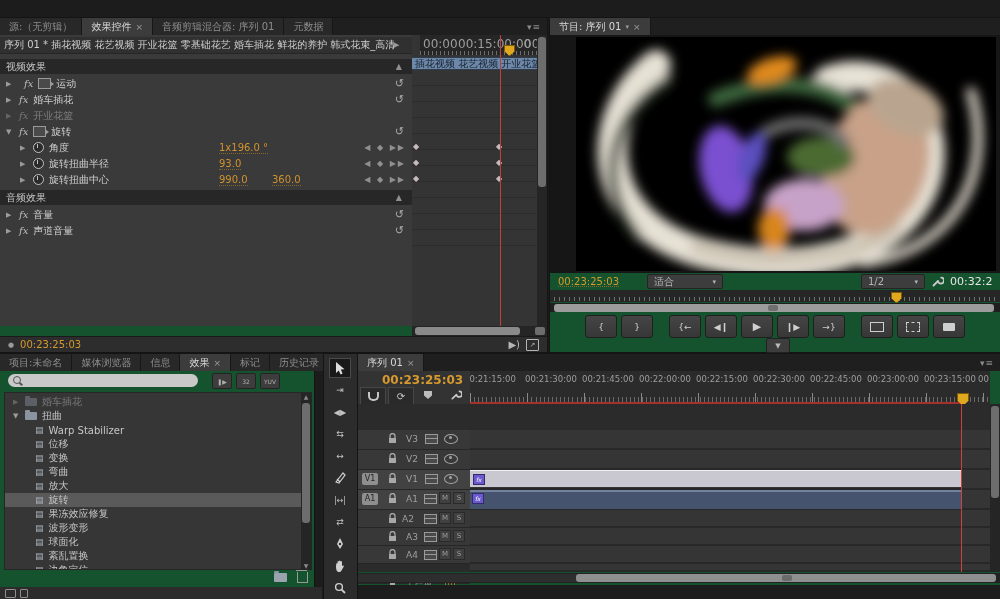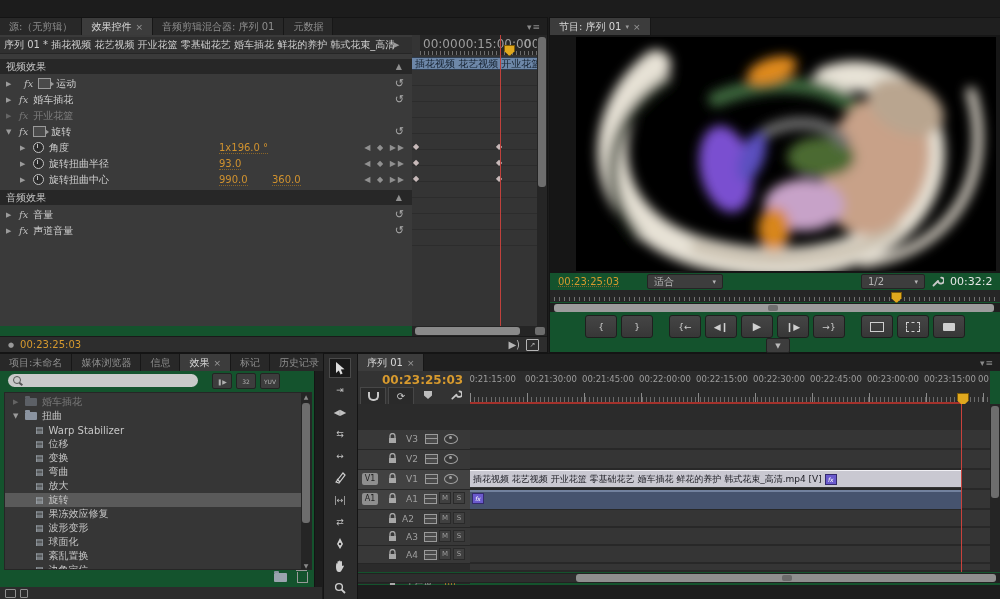--- a/index.html
+++ b/index.html
@@ -629,21 +629,20 @@
         <div class="cell namec" style="left:44px;width:20px">V1</div>
         <div class="cell" style="left:64px;width:18px">
             <span class="syncb"></span>
           </div>
         <div class="cell" style="left:84px;width:18px">
             <span class="eye"></span>
           </div>
       </div>
       <div class="tbody" style="top:66px;height:20px">
         <div class="vclip" style="width:492px">
-          <span style="overflow:hidden">插花视频 花艺视频 开业花篮 零基础花艺 婚车插花 鲜花的养护 韩式花束_高清.mp4 [V]</span>
           <span class="fxtag">fx</span>
         </div>
       </div>
 
       <div class="thead" style="top:86px;height:20px;background:#424242">
         <div class="cell" style="left:2px;width:20px">
           <span class="chip2">A1</span>
           </div>
         <div class="cell lockw" style="left:26px;width:16px">
           <svg width="9" height="11" viewBox="0 0 9 11">

